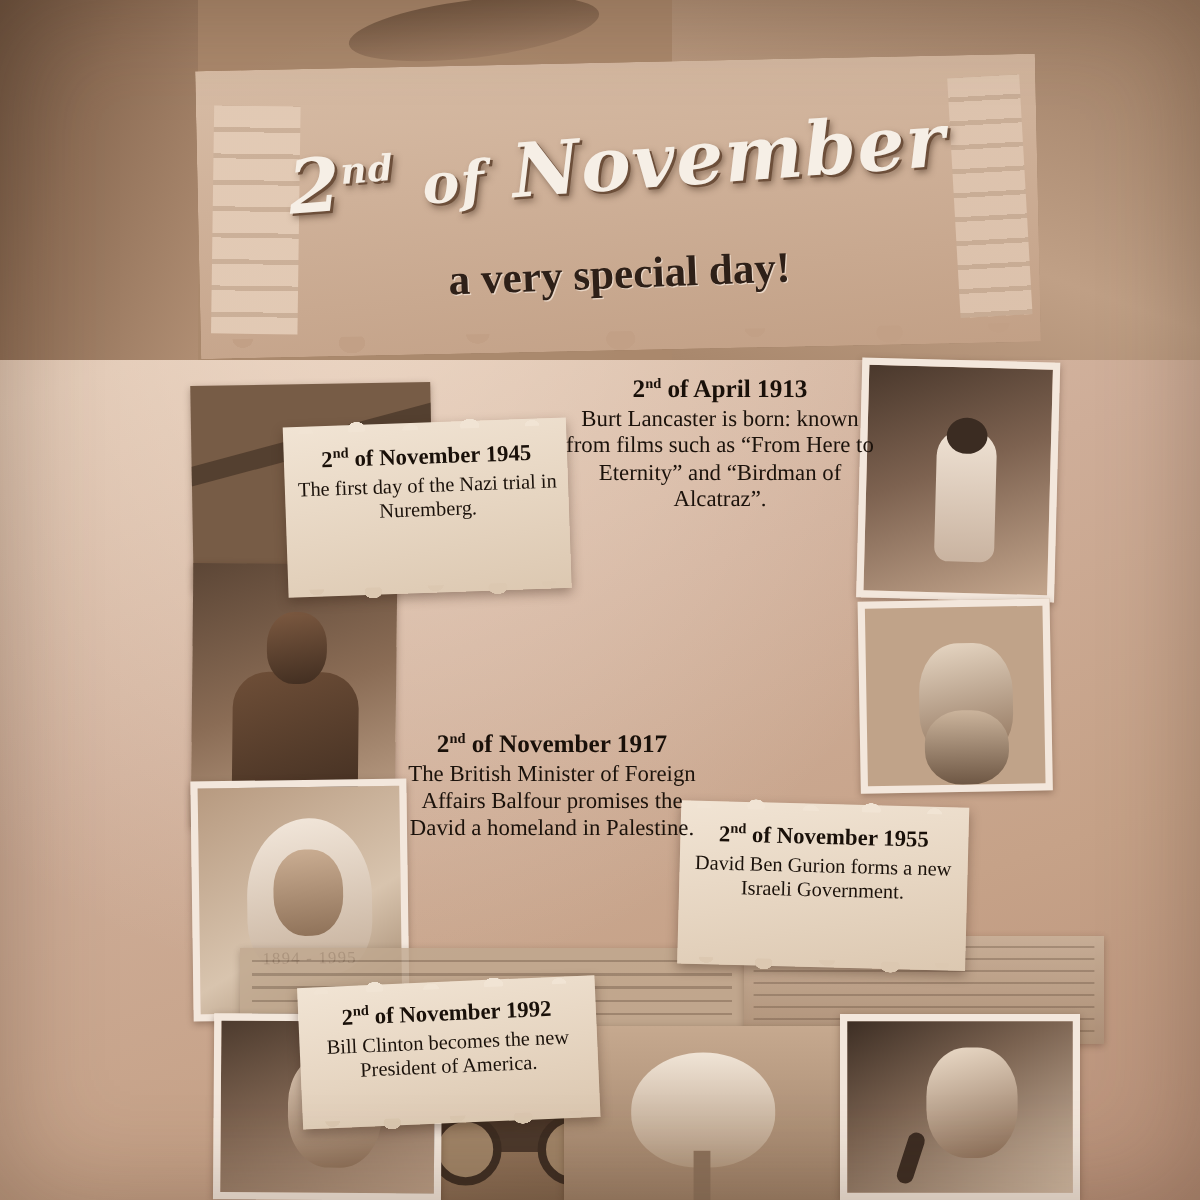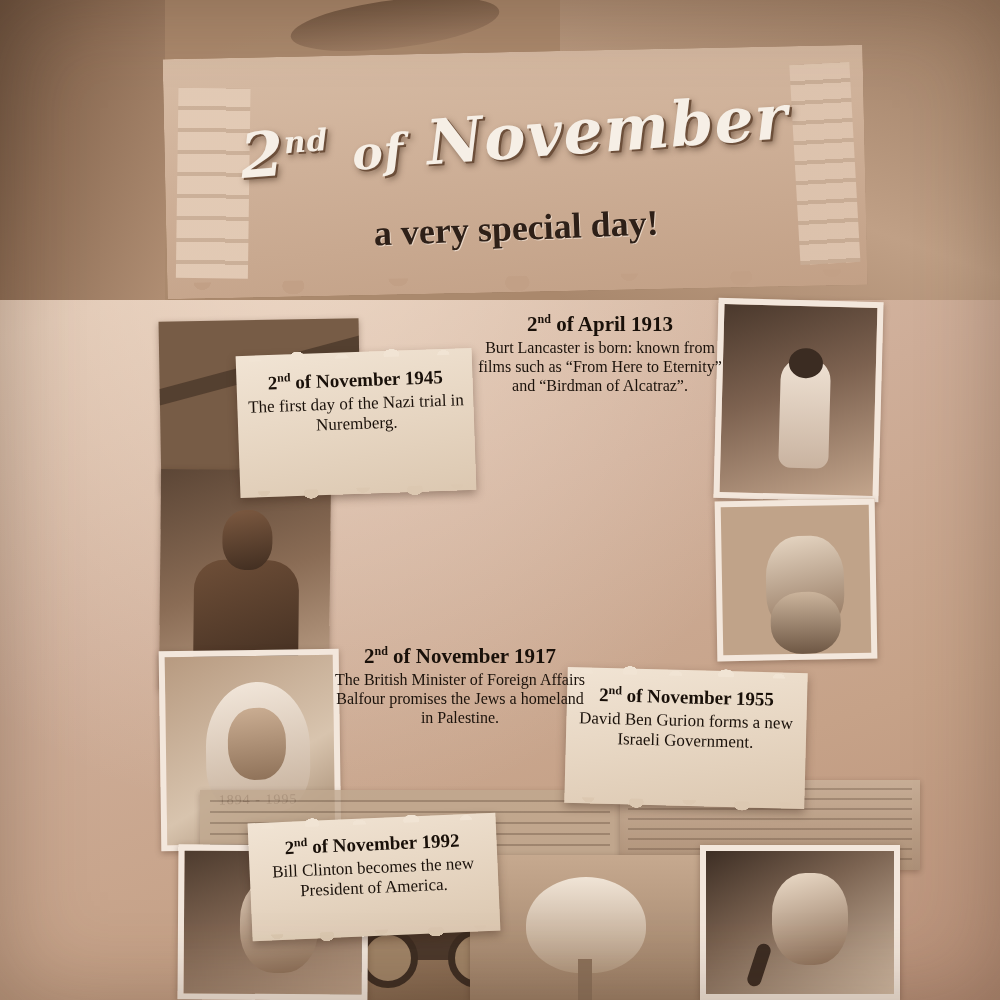--- a/index.html
+++ b/index.html
@@ -366,38 +366,38 @@
     text-align: center;
     line-height: 1.18;
     white-space: nowrap;
   }
   .entry-head .ord {
     font-size: 12px;
     vertical-align: super;
   }
   .entry-body {
     font-family: "Liberation Serif", serif;
-    font-size: 16px;
+    font-size: 19px;
     line-height: 1.18;
     text-align: center;
     color: #1b120b;
     margin-top: 2px;
   }
 
   
   .entry {
     position: absolute;
   }
   .entry.small .entry-head { font-size: 19px; }
   .entry.small .entry-body { font-size: 17px; }
 
   .e1913 { left: 470px; top: 312px; width: 260px; }
   .e1945 { left: 245px; top: 368px; width: 222px; transform: rotate(-2deg); }
   .e1987 { left: 352px; top: 500px; width: 340px; }
-  .e1917 { left: 330px; top: 644px; width: 260px; }
+  .e1917 { left: 330px; top: 608px; width: 260px; }
   .e1955 { left: 575px; top: 685px; width: 222px; transform: rotate(1.5deg); }
   .e1992 { left: 258px; top: 832px; width: 230px; transform: rotate(-2.5deg); }
 
   .note-1945 {
     left: 238px; top: 352px; width: 236px; height: 142px;
     transform: rotate(-2deg);
   }
   .note-1955 {
     left: 566px; top: 670px; width: 240px; height: 136px;
     transform: rotate(1.5deg);
@@ -506,21 +506,21 @@
       </div>
       <div class="entry-body">The first day of the Nazi trial in Nuremberg.</div>
     </div>
 
 
     <div class="entry e1917">
       <div class="entry-head">
         <span>2</span><span class="ord">nd</span>
         <span>of November 1917</span>
       </div>
-      <div class="entry-body">The British Minister of Foreign Affairs Balfour promises the Jews a homeland in Palestine.</div>
+      <div class="entry-body">The British Minister of Foreign Affairs Balfour promises the David a homeland in Palestine.</div>
     </div>
 
     <div class="entry e1955 small">
       <div class="entry-head">
         <span>2</span><span class="ord">nd</span>
         <span>of November 1955</span>
       </div>
       <div class="entry-body">David Ben Gurion forms a new Israeli Government.</div>
     </div>
 

